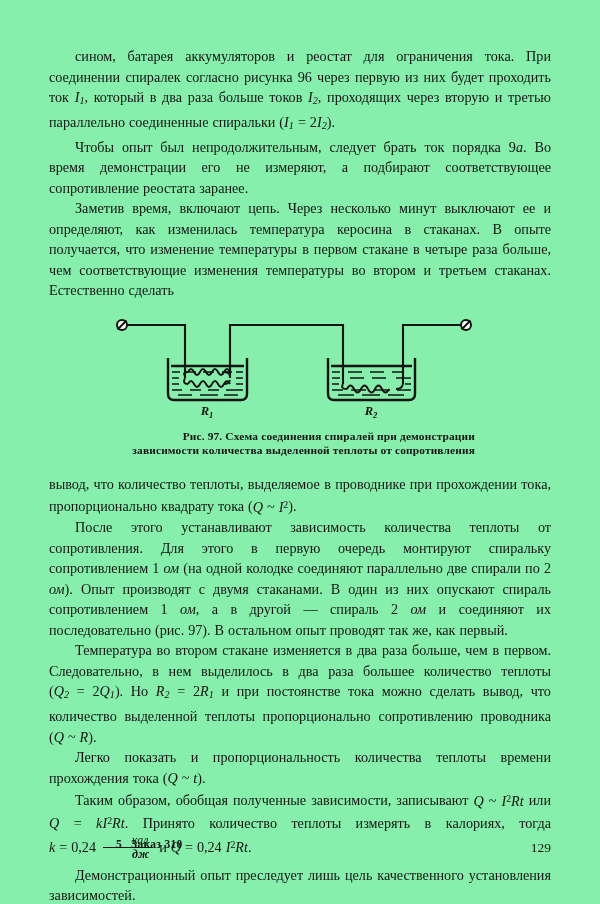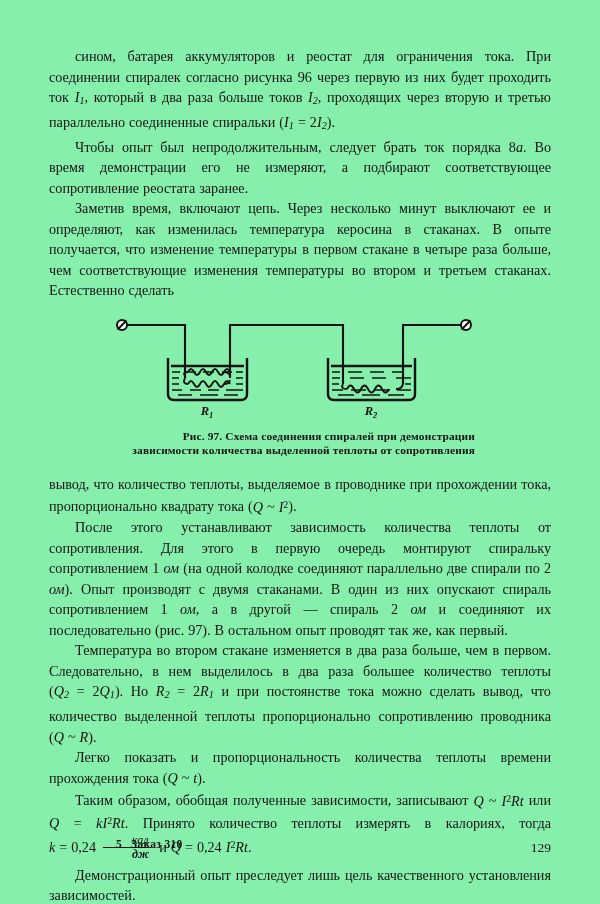--- a/index.html
+++ b/index.html
@@ -110,21 +110,21 @@
 </style>
 </head>
 <body>
 
 <div class="page">
 
   <div class="content">
 
     <p class="par"><span>сином, батарея аккумуляторов и реостат для ограничения тока. При соединении спиралек согласно рисунка 96  через первую из них будет проходить ток </span><span class="math nb"><span>I</span><sub>1</sub></span><span>, который в два раза больше токов </span><span class="math nb"><span>I</span><sub>2</sub></span><span>, проходящих через вторую и третью параллельно соединенные спиральки (</span><span class="math nb"><span>I</span><sub>1</sub><span class="up"> = 2</span><span>I</span><sub>2</sub></span><span>).</span></p>
 
-    <p class="par"><span>Чтобы опыт был непродолжительным, следует брать ток порядка 8</span><span class="it">a</span><span>. Во время демонстрации его не измеряют, а подбирают соответствующее сопротивление реостата заранее.</span></p>
+    <p class="par"><span>Чтобы опыт был непродолжительным, следует брать ток порядка 9</span><span class="it">a</span><span>. Во время демонстрации его не измеряют, а подбирают соответствующее сопротивление реостата заранее.</span></p>
 
     <p class="par">Заметив время, включают цепь. Через несколько минут выключают ее и определяют, как изменилась температура керосина в стаканах. В опыте получается, что изменение температуры в первом стакане в четыре раза больше, чем соответствующие изменения температуры во втором и третьем стаканах. Естественно сделать</p>
 
     <div class="figure">
       <div class="fig-art">
         <svg viewBox="0 0 400 104" width="400" height="104">
           <g fill="none" stroke="#131313" stroke-width="2.1" stroke-linecap="square">
 
             <line x1="28" y1="11" x2="85" y2="11"></line>
 

